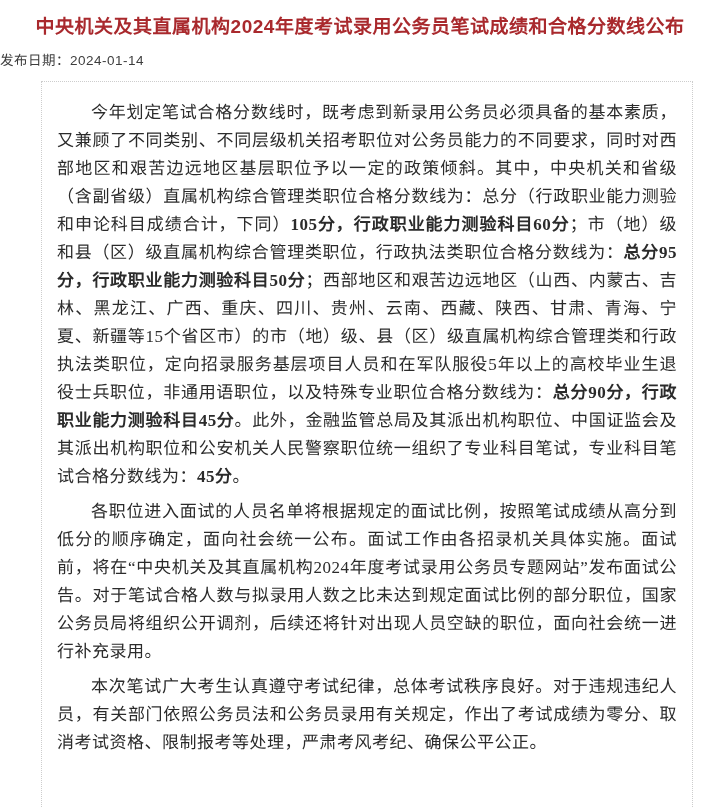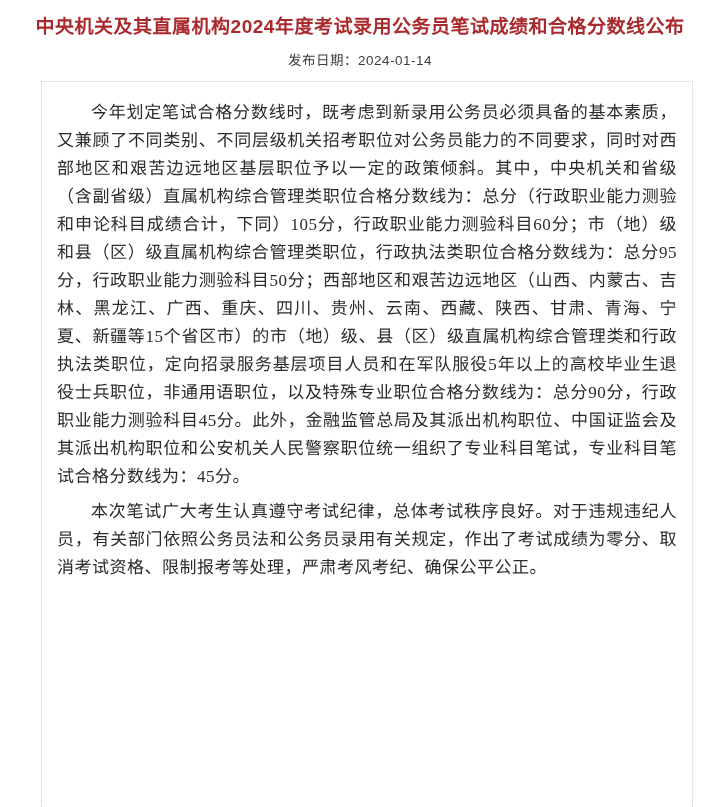--- a/index.html
+++ b/index.html
@@ -17,21 +17,21 @@
   .page-title{
     text-align:center;
     font-size:19px;
     line-height:27px;
     font-weight:700;
     color:var(--title-red);
     letter-spacing:0.5px;
     font-family:"Liberation Sans","DejaVu Sans",sans-serif;
   }
   .publish-date{
-    text-align:center;
+    text-align:left;
     margin-top:9px;
     font-size:13.5px;
     color:var(--date-gray);
     letter-spacing:0.5px;
   }
 
   .article-box{
     margin:12px 27px 0 41px;      
     width:652px;
     height:780px;                  
@@ -43,30 +43,31 @@
   .article-body p{
     font-family:"Liberation Serif","DejaVu Serif",serif;
     font-size:17px;
     line-height:28px;
     letter-spacing:0.5px;
     color:var(--body-ink);
     text-align:justify;
     text-indent:2em;
     margin-bottom:7px;
   }
-  .article-body p b{font-weight:400;}
+  .article-body p b{font-weight:700;}
 </style>
 </head>
 <body>
 
 <header class="page-header">
   <h1 class="page-title">中央机关及其直属机构2024年度考试录用公务员笔试成绩和合格分数线公布</h1>
   <div class="publish-date">
     <span>发布日期：</span><span>2024-01-14</span>
   </div>
 </header>
 
 <main class="article-box">
   <div class="article-body" id="article-body">
       <p><span>今年划定笔试合格分数线时，既考虑到新录用公务员必须具备的基本素质，又兼顾了不同类别、不同层级机关招考职位对公务员能力的不同要求，同时对西部地区和艰苦边远地区基层职位予以一定的政策倾斜。其中，中央机关和省级（含副省级）直属机构综合管理类职位合格分数线为：总分（行政职业能力测验和申论科目成绩合计，下同）</span><b>105分，行政职业能力测验科目60分</b><span>；市（地）级和县（区）级直属机构综合管理类职位，行政执法类职位合格分数线为：</span><b>总分95分，行政职业能力测验科目50分</b><span>；西部地区和艰苦边远地区（山西、内蒙古、吉林、黑龙江、广西、重庆、四川、贵州、云南、西藏、陕西、甘肃、青海、宁夏、新疆等15个省区市）的市（地）级、县（区）级直属机构综合管理类和行政执法类职位，定向招录服务基层项目人员和在军队服役5年以上的高校毕业生退役士兵职位，非通用语职位，以及特殊专业职位合格分数线为：</span><b>总分90分，行政职业能力测验科目45分</b><span>。此外，金融监管总局及其派出机构职位、中国证监会及其派出机构职位和公安机关人民警察职位统一组织了专业科目笔试，专业科目笔试合格分数线为：</span><b>45分</b><span>。</span></p>
+      <p><span>各职位进入面试的人员名单将根据规定的面试比例，按照笔试成绩从高分到低分的顺序确定，面向社会统一公布。面试工作由各招录机关具体实施。面试前，将在“中央机关及其直属机构2024年度考试录用公务员专题网站”发布面试公告。对于笔试合格人数与拟录用人数之比未达到规定面试比例的部分职位，国家公务员局将组织公开调剂，后续还将针对出现人员空缺的职位，面向社会统一进行补充录用。</span></p>
       <p><span>本次笔试广大考生认真遵守考试纪律，总体考试秩序良好。对于违规违纪人员，有关部门依照公务员法和公务员录用有关规定，作出了考试成绩为零分、取消考试资格、限制报考等处理，严肃考风考纪、确保公平公正。</span></p>
     </div>
 </main>
 
 </body></html>

